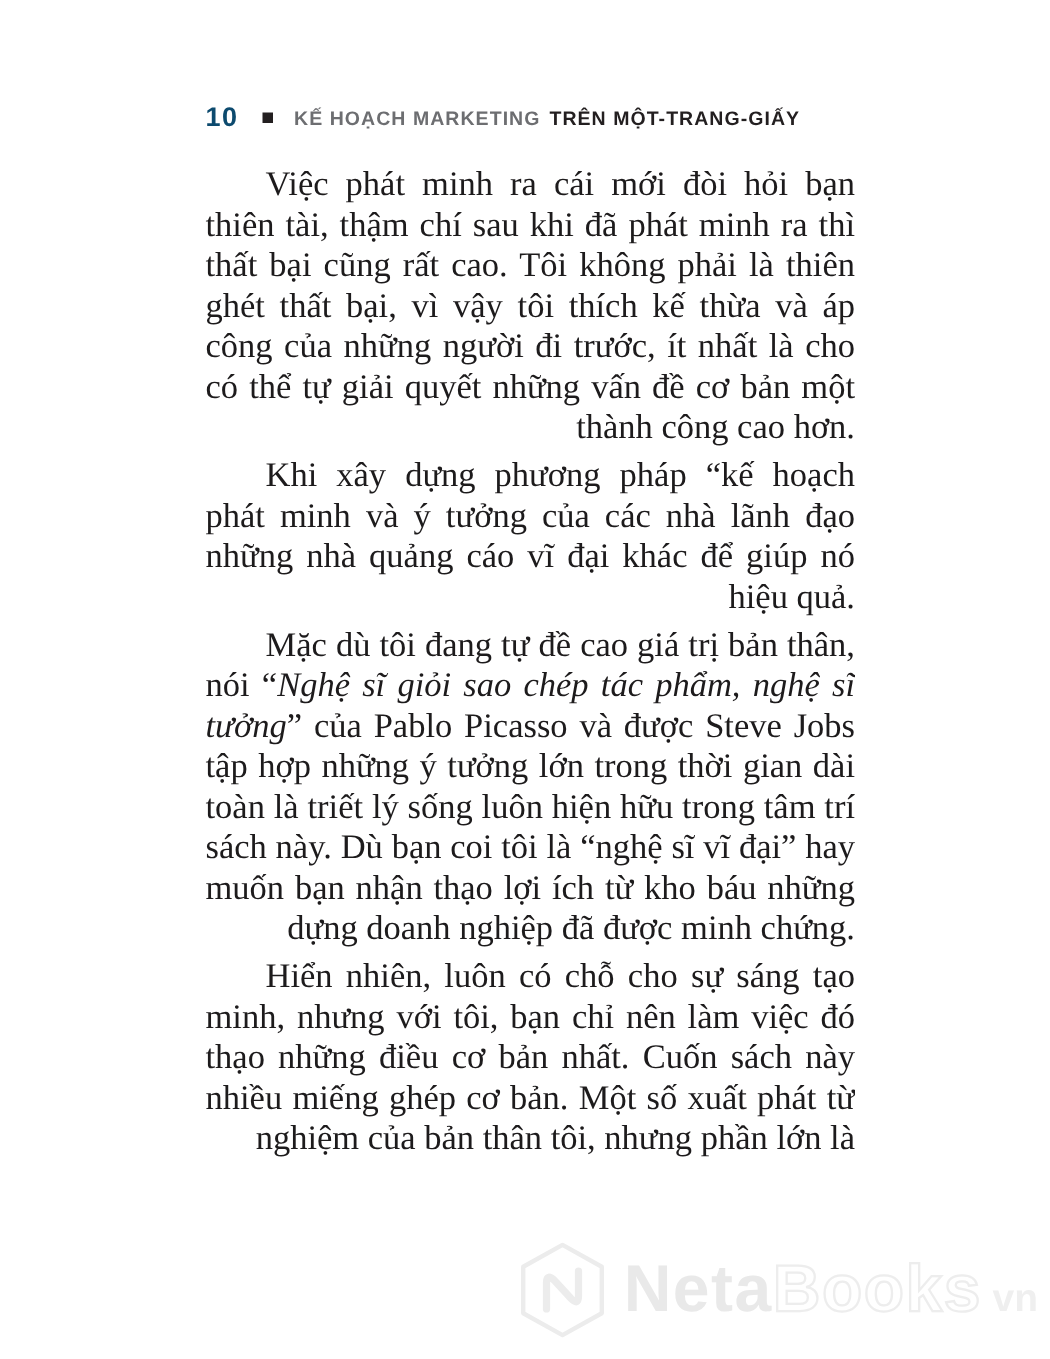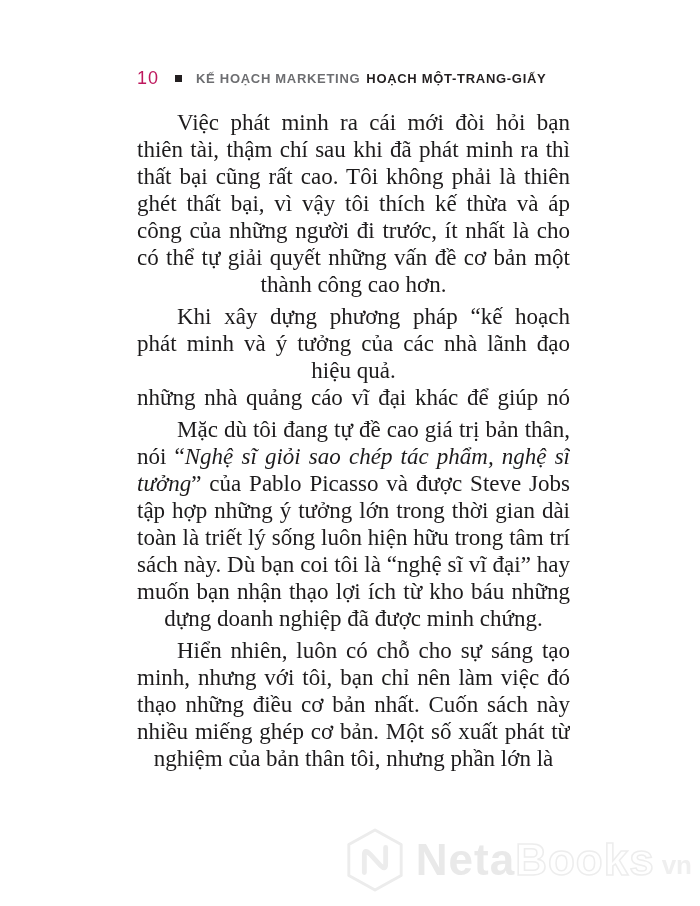--- a/index.html
+++ b/index.html
@@ -18,22 +18,22 @@
     position: absolute;
     left: 137px;
     top: 68px;
     display: flex;
     align-items: center;
     font-family: "Liberation Sans", sans-serif;
     white-space: nowrap;
   }
   .pagenum {
     font-size: 18px;
-    font-weight: 400;
-    color: #be185d;
+    font-weight: 700;
+    color: #0c4a6e;
     letter-spacing: 1px;
   }
   .bullet {
     width: 7px;
     height: 7px;
     background: #231f20;
     display: inline-block;
     margin: 0 14px 0 16px;
   }
   .series {
@@ -65,21 +65,21 @@
     height: 27px;
     overflow: hidden;
     text-align: justify;
   }
   .line:not(.last)::after {
     content: "";
     display: inline-block;
     width: 100%;
     height: 0;
   }
-  .line.last { text-align: center; }
+  .line.last { text-align: right; }
   .line.first { text-indent: 40px; }
   .line em { font-style: italic; }
 
   
   .watermark {
     position: absolute;
     right: 8px;
     bottom: 14px;
     display: flex;
     align-items: center;
@@ -112,38 +112,38 @@
 </style>
 </head>
 <body>
 
 <div class="page">
 
   <header class="running-head">
     <span class="pagenum">10</span>
     <span class="bullet"></span>
     <span class="series">KẾ HOẠCH MARKETING</span>
-    <span class="booktitle">HOẠCH MỘT-TRANG-GIẤY</span>
+    <span class="booktitle">TRÊN MỘT-TRANG-GIẤY</span>
   </header>
 
   <main class="body-text">
       <div class="paragraph">
         <div class="line first"><span>Việc phát minh ra cái mới đòi hỏi bạn phải là một</span></div>
         <div class="line"><span>thiên tài, thậm chí sau khi đã phát minh ra thì xác suất</span></div>
         <div class="line"><span>thất bại cũng rất cao. Tôi không phải là thiên tài, và cũng</span></div>
         <div class="line"><span>ghét thất bại, vì vậy tôi thích kế thừa và áp dụng thành</span></div>
         <div class="line"><span>công của những người đi trước, ít nhất là cho đến khi tôi</span></div>
         <div class="line"><span>có thể tự giải quyết những vấn đề cơ bản một cách tốt</span></div>
         <div class="line last"><span>thành công cao hơn.</span></div>
       </div>
       <div class="paragraph">
         <div class="line first"><span>Khi xây dựng phương pháp “kế hoạch marketing trên</span></div>
         <div class="line"><span>phát minh và ý tưởng của các nhà lãnh đạo doanh nghiệp,</span></div>
+        <div class="line"><span>những nhà quảng cáo vĩ đại khác để giúp nó hoạt động</span></div>
         <div class="line last"><span>hiệu quả.</span></div>
-        <div class="line"><span>những nhà quảng cáo vĩ đại khác để giúp nó hoạt động</span></div>
       </div>
       <div class="paragraph">
         <div class="line first"><span>Mặc dù tôi đang tự đề cao giá trị bản thân, nhưng câu</span></div>
         <div class="line"><span>nói “</span><em>Nghệ sĩ giỏi sao chép tác phẩm, nghệ sĩ vĩ đại phát ý</em></div>
         <div class="line"><em>tưởng</em><span>” của Pablo Picasso và được Steve Jobs nhắc lại hoàn</span></div>
         <div class="line"><span>tập hợp những ý tưởng lớn trong thời gian dài và viết cuốn</span></div>
         <div class="line"><span>toàn là triết lý sống luôn hiện hữu trong tâm trí tôi, khi tôi</span></div>
         <div class="line"><span>sách này. Dù bạn coi tôi là “nghệ sĩ vĩ đại” hay kẻ trộm, tôi</span></div>
         <div class="line"><span>muốn bạn nhận thạo lợi ích từ kho báu những ý tưởng xây</span></div>
         <div class="line last"><span>dựng doanh nghiệp đã được minh chứng.</span></div>

